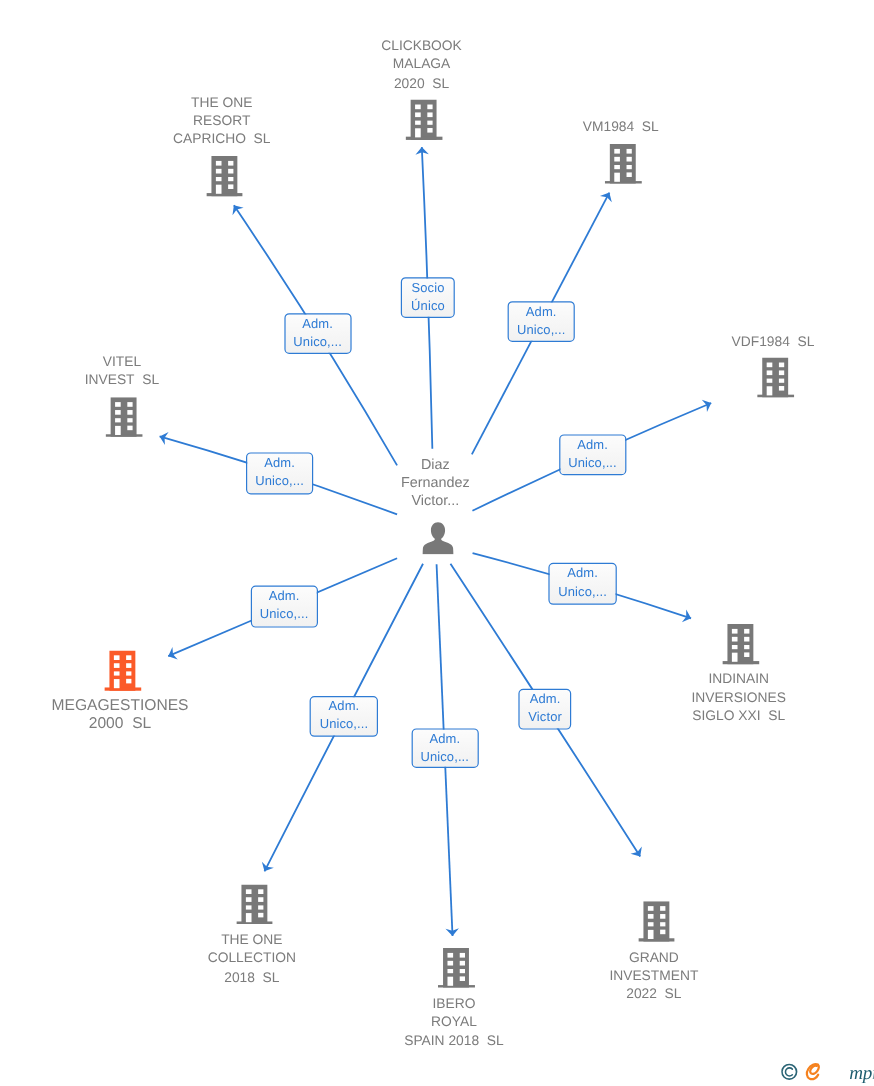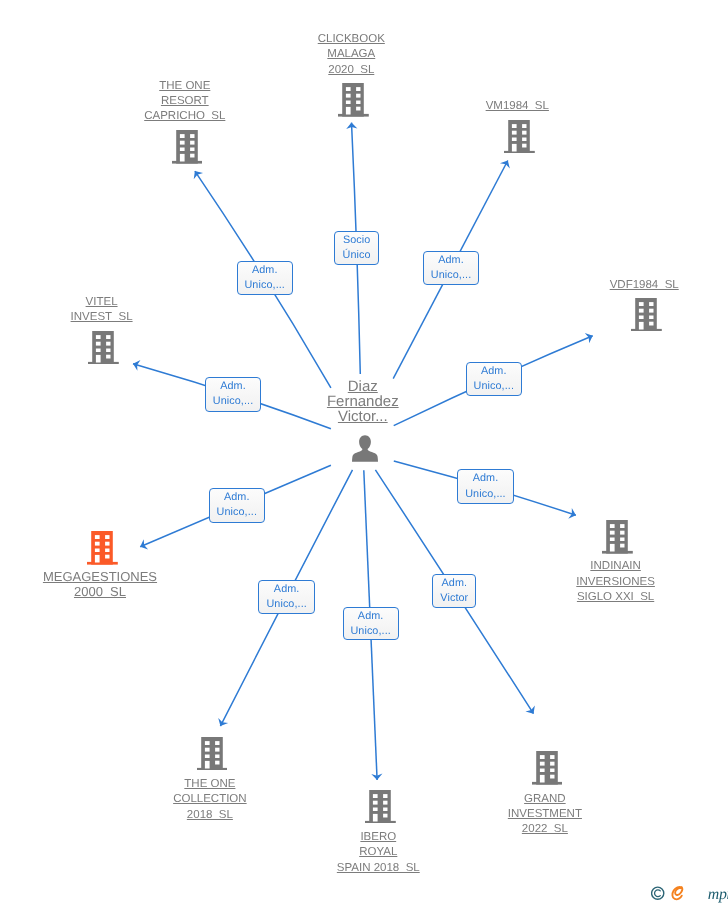--- a/index.html
+++ b/index.html
@@ -5,23 +5,23 @@
 <style>
 html,body{margin:0;padding:0;background:#fff;}
 body{width:728px;height:905px;overflow:hidden;position:relative;
  font-family:"Liberation Sans",sans-serif;
  -webkit-font-smoothing:antialiased;text-rendering:geometricPrecision;}
 #graph{position:absolute;left:0;top:0;width:728px;height:905px;}
 #edges{position:absolute;left:0;top:0;width:728px;height:905px;}
 .node{position:absolute;}
 .nlabel{position:absolute;white-space:pre;text-align:center;
  font-size:11.5px;line-height:15.3px;color:#7c7c7c;left:50%;
- transform:translateX(-50%);text-decoration:underline;}
+ transform:translateX(-50%);}
 .node.hl .nlabel{font-size:13px;line-height:15.1px;}
-.center-label{font-size:15px;line-height:14.7px;}
+.center-label{font-size:12px;line-height:14.7px;}
 .elabel{position:absolute;box-sizing:border-box;border:1.5px solid #2e7bd4;
  border-radius:4px;background:linear-gradient(180deg,#fcfcfc 0%,#f1f1f1 100%);
  color:#2e7bd4;font-size:10.8px;line-height:15.1px;white-space:pre;text-align:center;
  display:flex;flex-direction:column;align-items:center;justify-content:center;
  letter-spacing:0.1px;}
 #logo{position:absolute;left:650.7px;top:884.2px;}
 #brandrest{position:absolute;left:28px;top:1.5px;font-family:"Liberation Serif",serif;font-style:italic;font-size:15.9px;color:#1d5c6e;letter-spacing:-0.25px;line-height:18px;margin-left:29px;}
 </style>
 </head>
 <body>
@@ -122,21 +122,21 @@
         <rect x="0" y="30.9" width="30.8" height="2.7" fill="#787878"></rect>
         <rect x="7.9" y="4.1" width="4.7" height="3.9" fill="#fff"></rect>
         <rect x="18.1" y="4.1" width="4.4" height="3.9" fill="#fff"></rect>
         <rect x="7.9" y="10.7" width="4.7" height="3.9" fill="#fff"></rect>
         <rect x="18.1" y="10.7" width="4.4" height="3.9" fill="#fff"></rect>
         <rect x="7.9" y="17.5" width="4.7" height="3.5" fill="#fff"></rect>
         <rect x="18.1" y="17.5" width="4.4" height="3.5" fill="#fff"></rect>
         <rect x="7.9" y="23.9" width="4.7" height="7.6" fill="#fff"></rect>
         <rect x="18.1" y="23.7" width="4.4" height="3.8" fill="#fff"></rect>
       </svg><div class="nlabel" style="top:-36.19999999999999px;left:13.2px;">VITEL<br>INVEST&nbsp;&nbsp;SL</div></div>
-<div class="node hl" style="left:86.8px;top:531px;width:30.8px;height:37px;"><svg class="bico" width="30.8" height="33.6" viewBox="0 0 30.8 33.6">
+<div class="node hl" style="left:86.8px;top:542px;width:30.8px;height:37px;"><svg class="bico" width="30.8" height="33.6" viewBox="0 0 30.8 33.6">
         <path fill="#fb5a28" d="M4.2 0H25.8V33.6H4.2Z"></path>
         <rect x="0" y="30.9" width="30.8" height="2.7" fill="#fb5a28"></rect>
         <rect x="7.9" y="4.1" width="4.7" height="3.9" fill="#fff"></rect>
         <rect x="18.1" y="4.1" width="4.4" height="3.9" fill="#fff"></rect>
         <rect x="7.9" y="10.7" width="4.7" height="3.9" fill="#fff"></rect>
         <rect x="18.1" y="10.7" width="4.4" height="3.9" fill="#fff"></rect>
         <rect x="7.9" y="17.5" width="4.7" height="3.5" fill="#fff"></rect>
         <rect x="18.1" y="17.5" width="4.4" height="3.5" fill="#fff"></rect>
         <rect x="7.9" y="23.9" width="4.7" height="7.6" fill="#fff"></rect>
         <rect x="18.1" y="23.7" width="4.4" height="3.8" fill="#fff"></rect>

